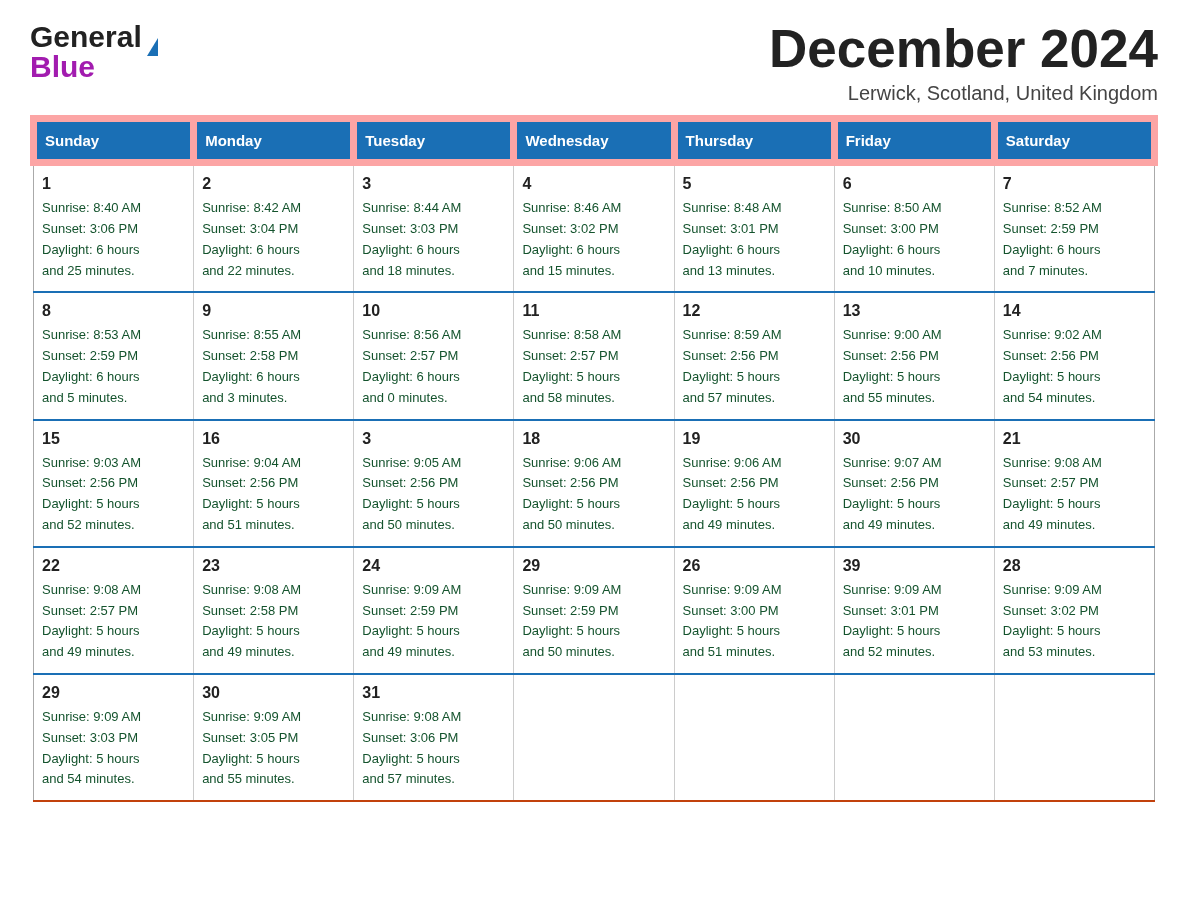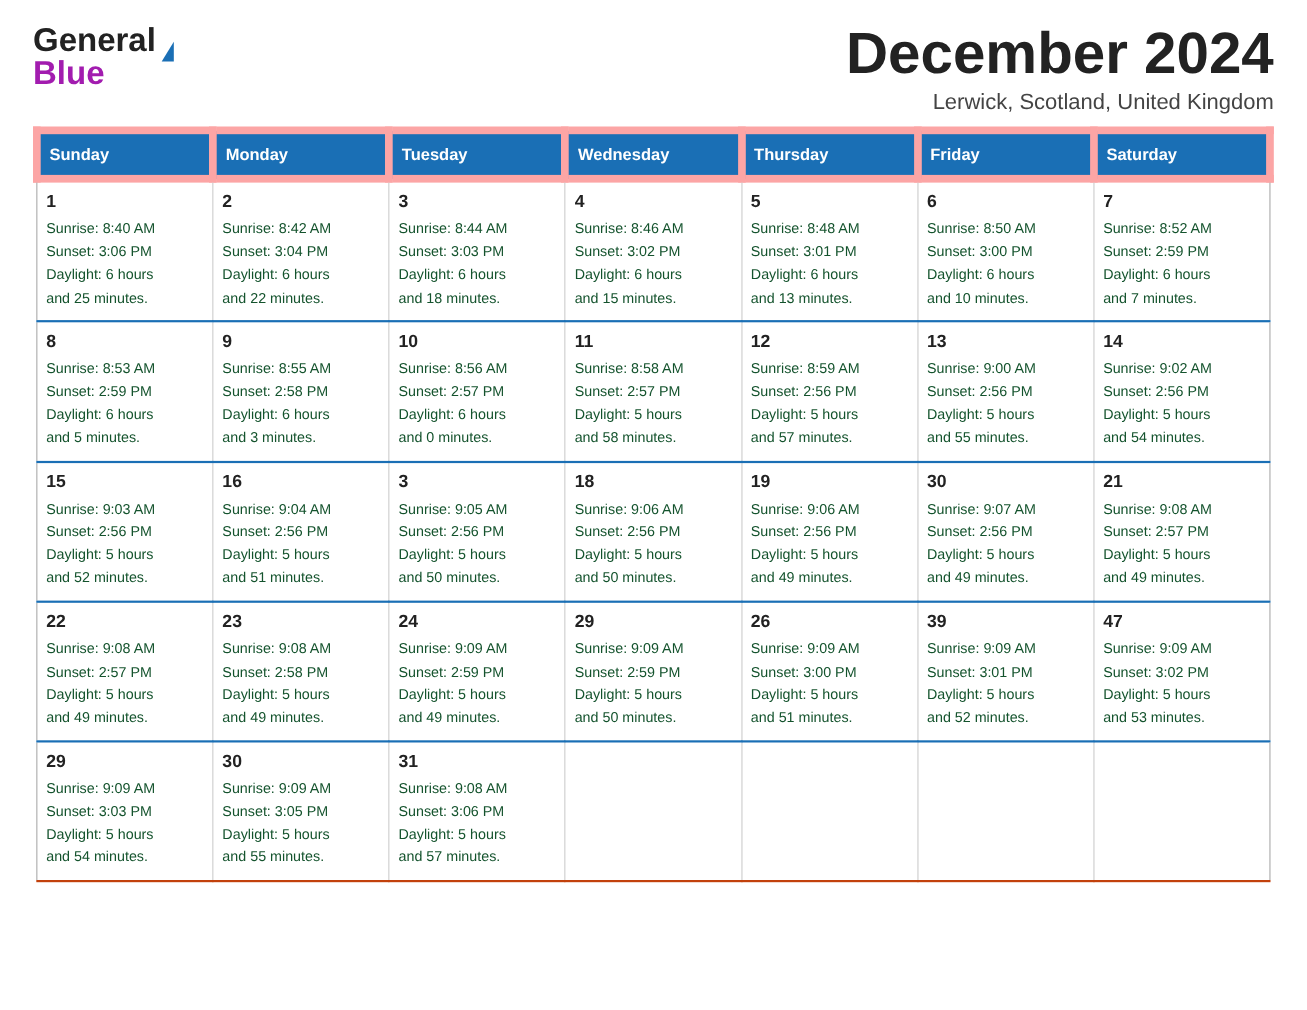--- a/index.html
+++ b/index.html
@@ -226,21 +226,21 @@
         </td>
         <td>
           <span class="day-number">26</span>
           <div class="day-info">Sunrise: 9:09 AM<br>Sunset: 3:00 PM<br>Daylight: 5 hours<br>and 51 minutes.</div>
         </td>
         <td>
           <span class="day-number">39</span>
           <div class="day-info">Sunrise: 9:09 AM<br>Sunset: 3:01 PM<br>Daylight: 5 hours<br>and 52 minutes.</div>
         </td>
         <td>
-          <span class="day-number">47</span>
+          <span class="day-number">28</span>
           <div class="day-info">Sunrise: 9:09 AM<br>Sunset: 3:02 PM<br>Daylight: 5 hours<br>and 53 minutes.</div>
         </td>
       </tr>
       <tr>
         <td>
           <span class="day-number">29</span>
           <div class="day-info">Sunrise: 9:09 AM<br>Sunset: 3:03 PM<br>Daylight: 5 hours<br>and 54 minutes.</div>
         </td>
         <td>
           <span class="day-number">30</span>

